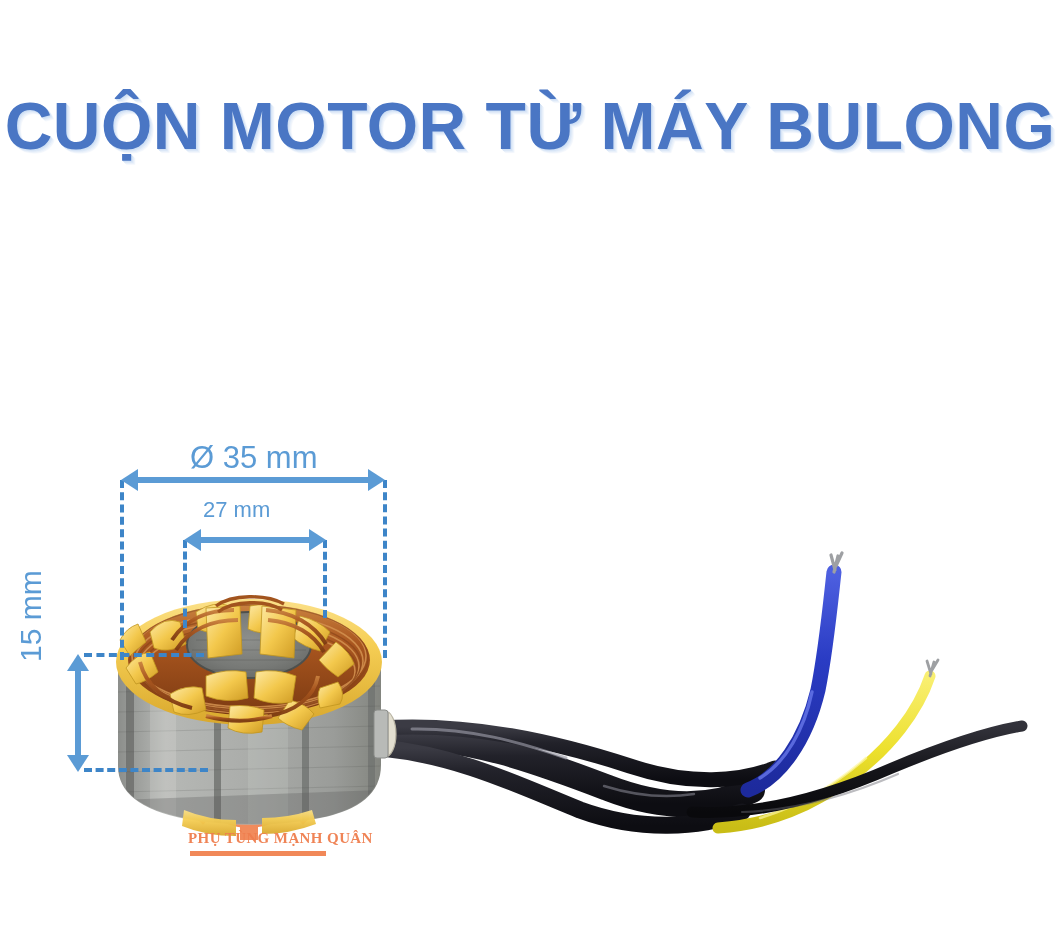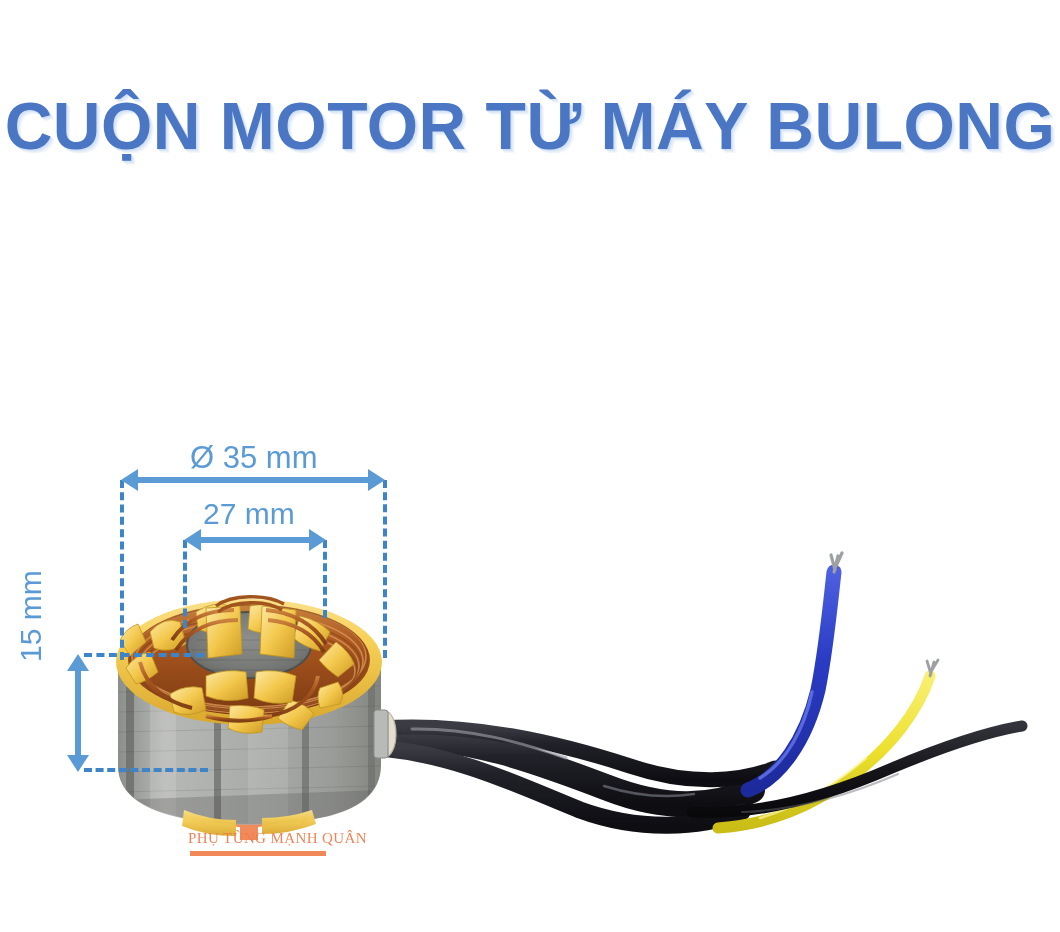--- a/index.html
+++ b/index.html
@@ -54,21 +54,21 @@
   
   .dim-label {
     position: absolute;
     color: #5b9bd5;
     font-family: "Liberation Sans", sans-serif;
     font-size: 30px;
     font-weight: normal;
     white-space: nowrap;
   }
   #label-48 { left: 190px; top: 440px; font-size: 31px; }
-  #label-27 { left: 203px; top: 497px; font-size: 30px; }
+  #label-27 { left: 203px; top: 497px; font-size: 22px; }
   #label-15 {
     left: 14px; top: 662px;
     transform: rotate(-90deg);
     transform-origin: left top;
     font-size: 30px;
   }
 
   .dash-v {
     position: absolute;
     width: 0;
@@ -107,21 +107,21 @@
     height: 108px;
   }
   #wm-text {
     position: absolute;
     left: 0px;
     top: 72px;
     width: 140px;
     text-align: center;
     color: #ef7e4e;
     font-family: "Liberation Serif", serif;
-    font-weight: normal;
+    font-weight: bold;
     font-size: 15px;
     letter-spacing: 0.4px;
     white-space: nowrap;
     opacity: 0.95;
   }
   #wm-bar {
     position: absolute;
     left: 2px;
     top: 93px;
     width: 136px;

